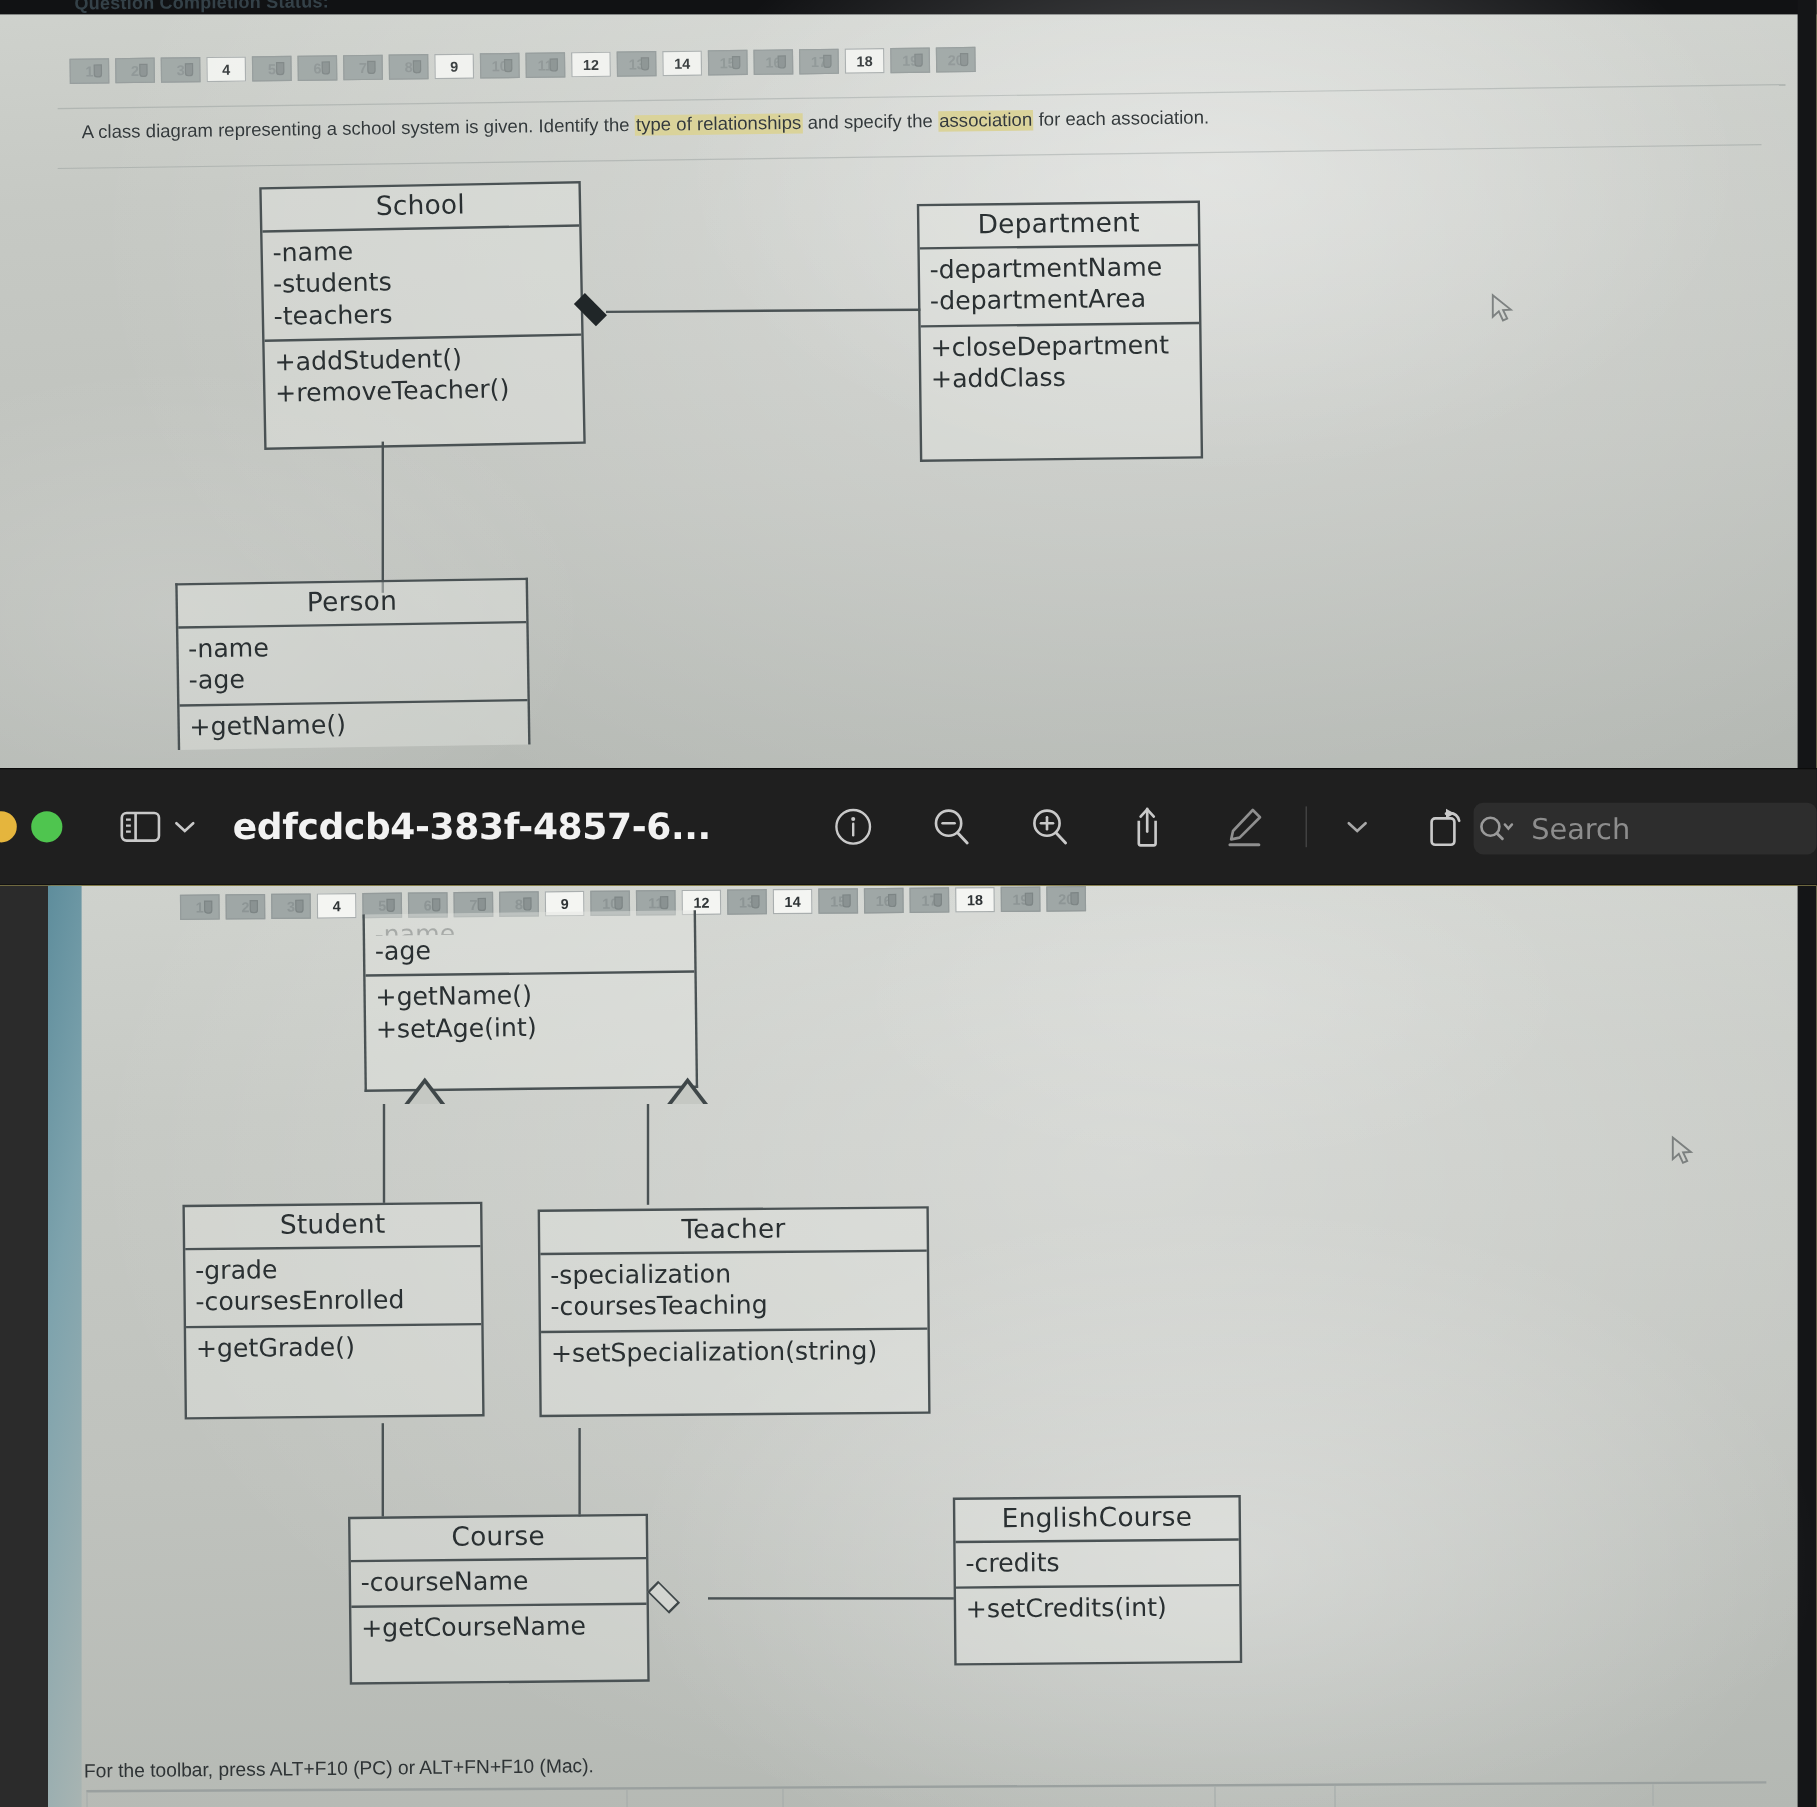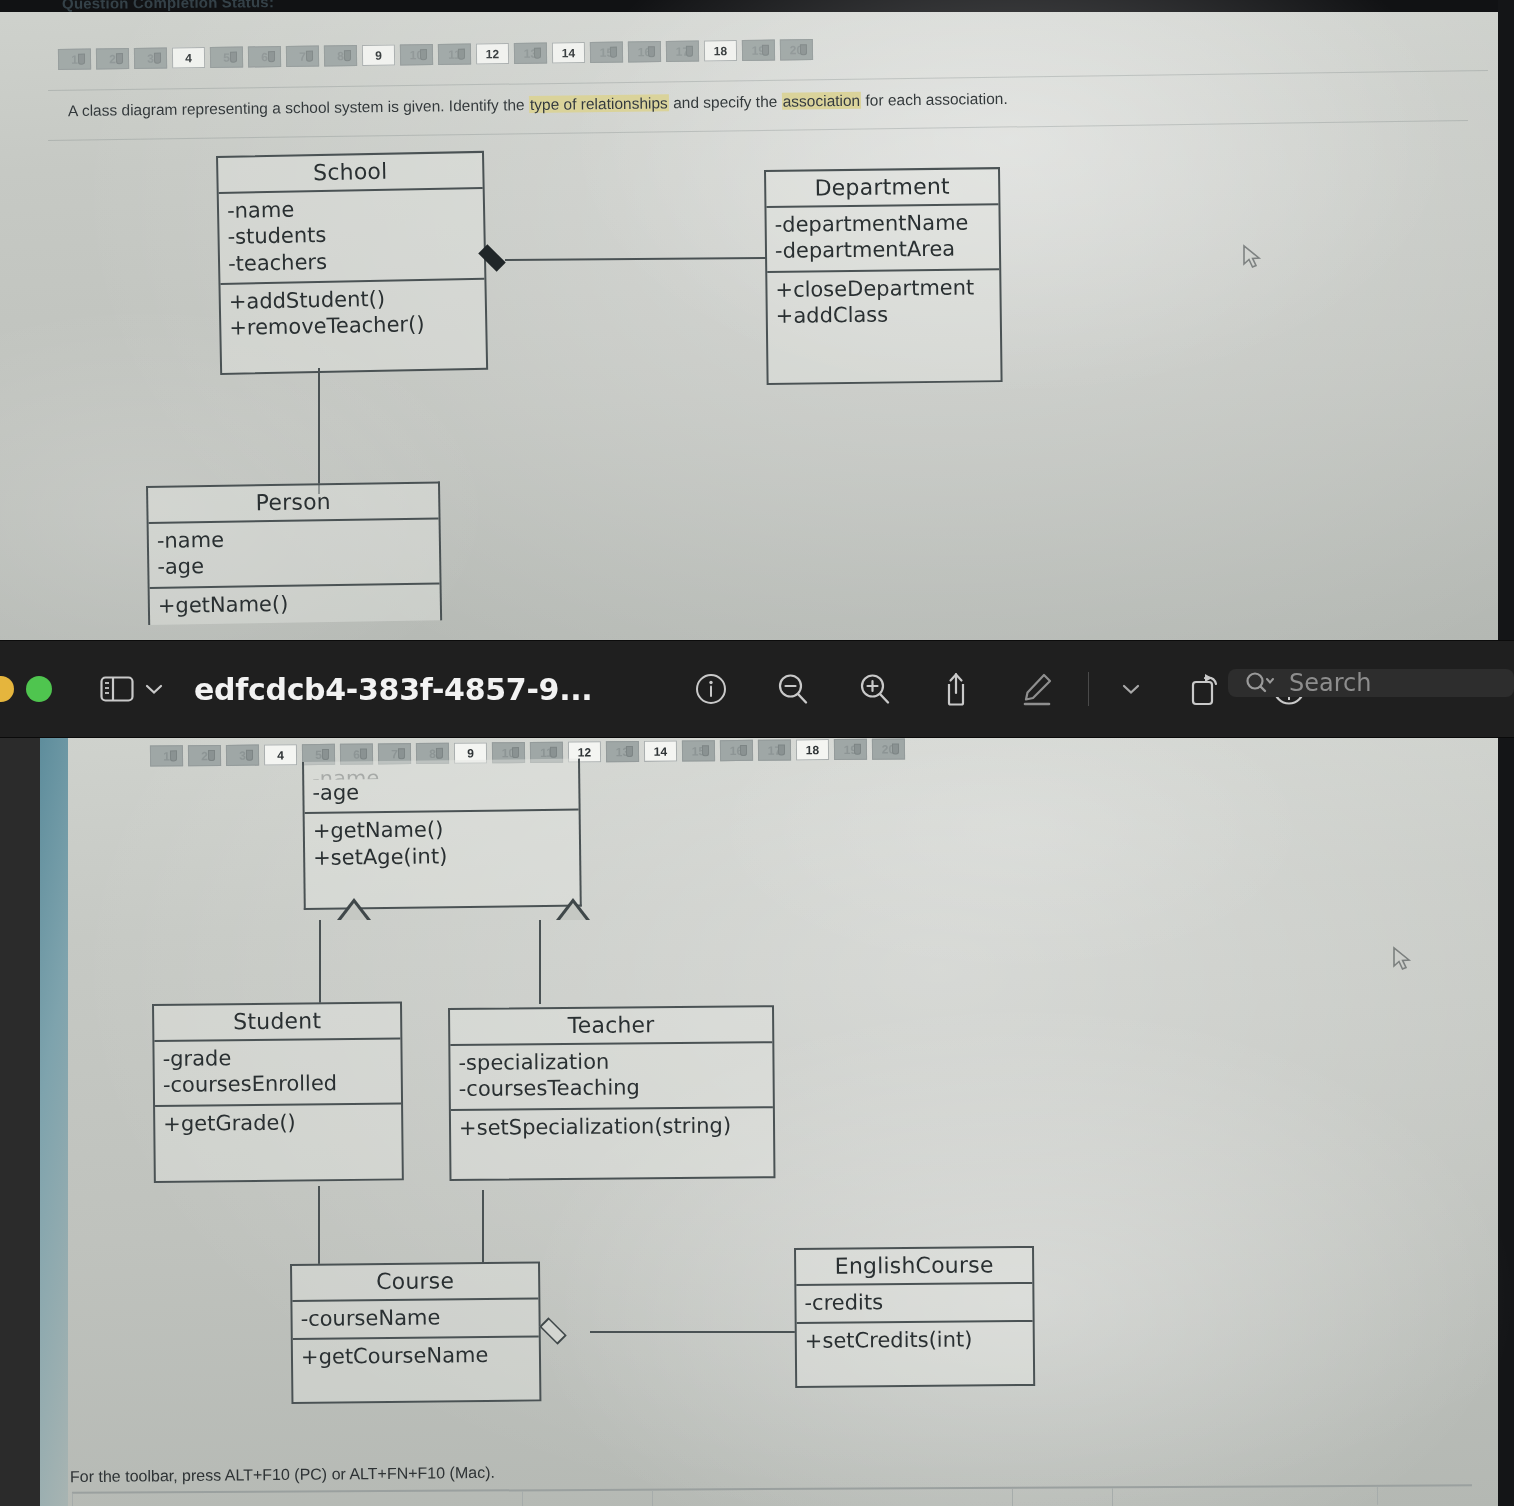--- a/index.html
+++ b/index.html
@@ -178,23 +178,23 @@
   }
 
   .tb-gap-1 { width: 78px; }
   .tb-icon { margin-left: 0; padding: 0 24px; }
   .tb-sep {
     width: 1px; height: 34px; background: #4a4a4a; margin: 0 10px;
   }
 
   #search-field {
     position: absolute; right: 0; top: 28px;
-    width: 286px; height: 28px;
+    width: 286px; height: 43px;
     background: #2d2d2d; border-radius: 8px;
-    display: flex; align-items: center; padding-left: 17px;
+    display: flex; align-items: center; padding-left: 4px;
   }
   #search-placeholder {
     margin-left: 14px; color: #8d8d8d; font-size: 24px;
     font-family: "DejaVu Sans", sans-serif;
   }
 
   
   #pane-bottom { top: 738px; height: 768px; }
   .blue-edge {
     position: absolute; left: 40px; top: 0; width: 28px; height: 100%;
@@ -380,21 +380,21 @@
         <line x1="5" y1="13" x2="9" y2="13" stroke="#c9c9c9" stroke-width="1.8"></line>
         <line x1="5" y1="18" x2="9" y2="18" stroke="#c9c9c9" stroke-width="1.8"></line>
       </svg>
     </div>
     <div class="tb-item chev">
       <svg width="20" height="14" viewBox="0 0 20 14">
           <path d="M3,4 L10,10.5 L17,4" fill="none" stroke="#c9c9c9" stroke-width="2.2" stroke-linecap="round"></path>
         </svg>
     </div>
 
-    <div id="doc-title">edfcdcb4-383f-4857-9...</div>
+    <div id="doc-title">edfcdcb4-383f-4857-6...</div>
 
     <div class="tb-gap-1"></div>
 
     <div class="tb-item tb-icon">
       <svg width="34" height="34" viewBox="0 0 34 34">
         <circle cx="17" cy="17" r="14" fill="none" stroke="#c9c9c9" stroke-width="2"></circle>
         <circle cx="17" cy="10.5" r="1.7" fill="#c9c9c9"></circle>
         <line x1="17" y1="14.5" x2="17" y2="24" stroke="#c9c9c9" stroke-width="2" stroke-linecap="round"></line>
       </svg>
     </div>

